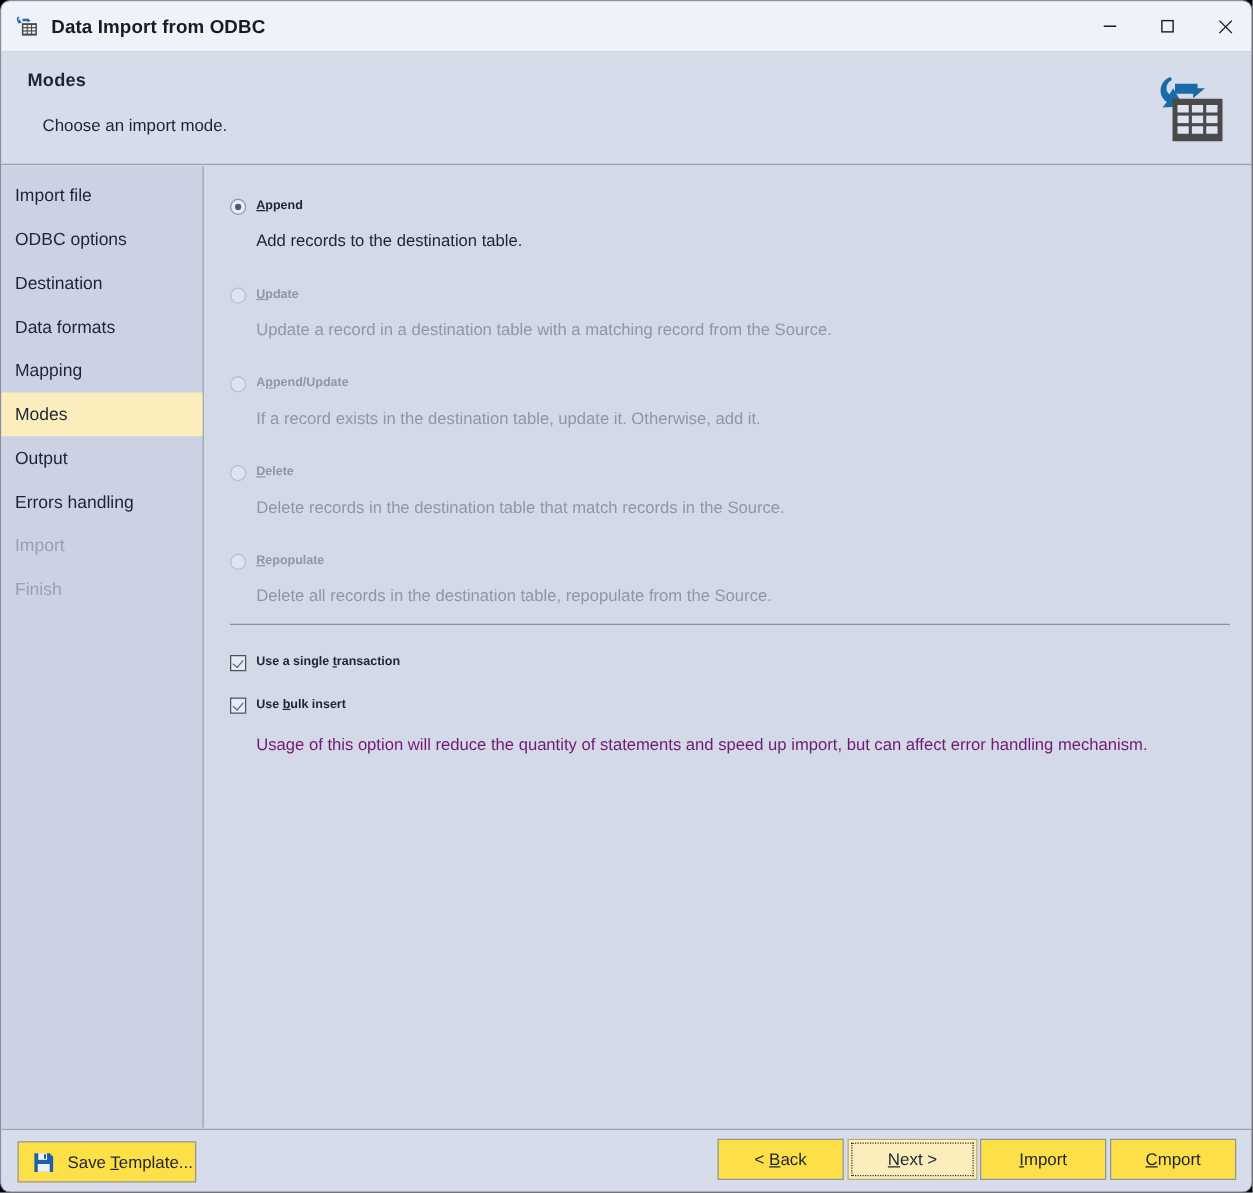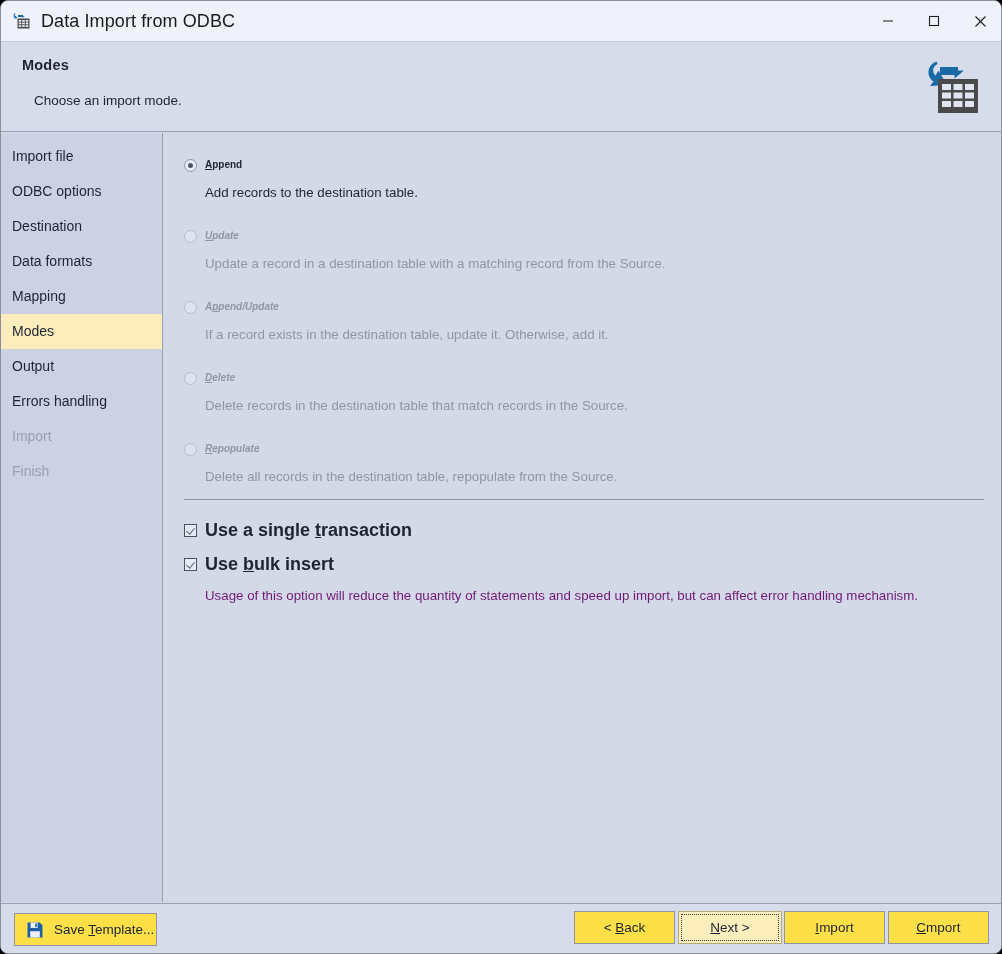--- a/index.html
+++ b/index.html
@@ -40,24 +40,25 @@
   }
   #title-icon {
     width: 20px;
     height: 20px;
     margin-left: 11px;
     margin-right: 9px;
     flex: 0 0 auto;
     display: block;
   }
   #title-text {
-    font-size: 18px;
+    font-size: 15px;
     color: #1b1b1f;
     letter-spacing: 0.1px;
     white-space: nowrap;
+    font-weight: bold;
   }
   #window-controls {
     position: absolute;
     right: 0; top: 0;
     height: 40px;
     display: flex;
   }
   .winbtn {
     width: 46px;
     height: 40px;
@@ -173,21 +174,21 @@
     border: 1px solid #b8bdcc;
   }
 
   .mode-label {
     font-size: 10px;
     font-weight: bold;
     color: #1d2433;
     white-space: nowrap;
     line-height: 16px;
   }
-  .mode-label.disabled { color: #9096a6; font-style: italic; }
+  .mode-label.disabled { color: #9096a6; }
   .mode-label u { text-decoration: underline; }
 
   .mode-desc {
     margin-left: 21px;
     margin-top: 10px;
     font-size: 13.3px;
     color: #1d2433;
     white-space: nowrap;
   }
   .mode-desc.disabled { color: #9096a6; }
@@ -225,21 +226,21 @@
     position: absolute;
     left: 3px;
     top: 1px;
     width: 4px;
     height: 7px;
     border: solid #5d6579;
     border-width: 0 1.6px 1.6px 0;
     transform: rotate(40deg);
   }
   .check-label {
-    font-size: 18px;
+    font-size: 10px;
     font-weight: bold;
     color: #1d2433;
     white-space: nowrap;
     line-height: 16px;
   }
   #bulk-note {
     position: absolute;
     left: 41px;
     top: 455px;
     font-size: 13.3px;

